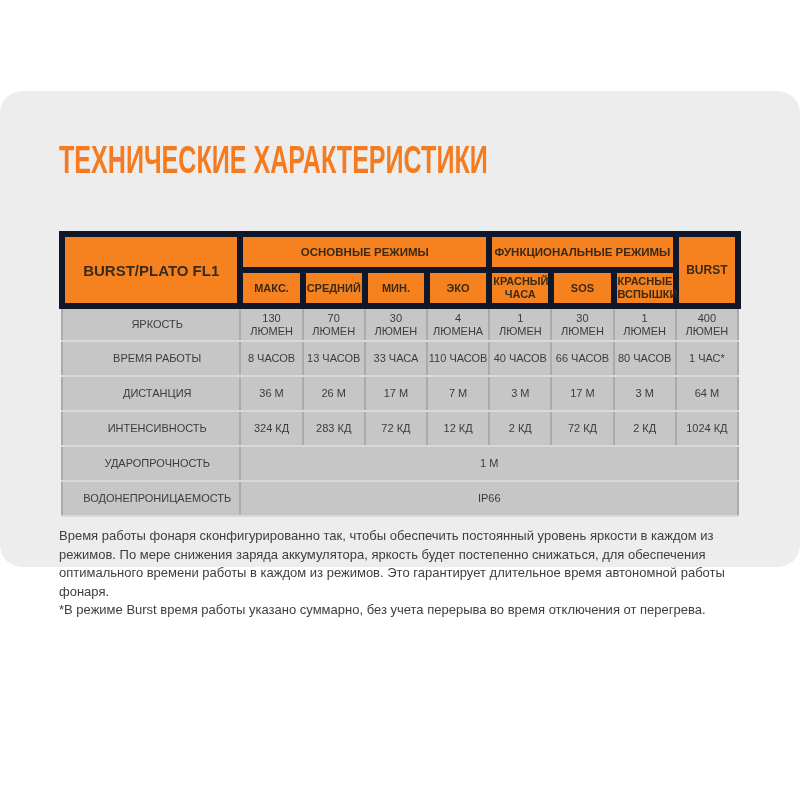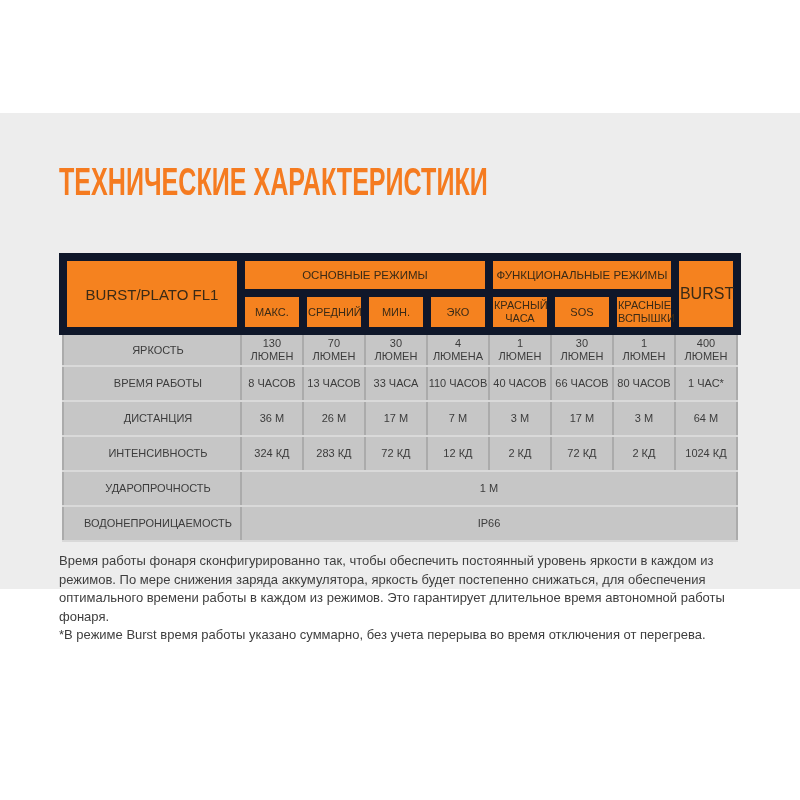--- a/index.html
+++ b/index.html
@@ -1,18 +1,18 @@
 <!DOCTYPE html>
 <html><head>
 <meta charset="utf-8">
 <style>
   * { margin: 0; padding: 0; box-sizing: border-box; }
   html, body { width: 800px; height: 800px; background: #ffffff; font-family: "Liberation Sans", sans-serif; }
   .page { position: relative; width: 800px; height: 800px; background: #ffffff; overflow: hidden; }
-  .band { position: absolute; top: 113px; left: 0; width: 800px; height: 476px; background: #ededed; }
+  .band { position: absolute; top: 91px; left: 0; width: 800px; height: 476px; background: #ededed; border-radius: 22px; }
   .content { width: 682px; margin-left: 59px; padding-top: 48px; }
   .title {
     color: #f57b20;
     font-size: 38px;
     font-weight: 700;
     letter-spacing: 0px;
     white-space: nowrap;
     transform: scaleX(0.66);
     transform-origin: left center;
     line-height: 42px;
@@ -21,31 +21,31 @@
     margin-top: 50px;
     width: 682px;
     border-collapse: collapse;
     table-layout: fixed;
     border-top: 3px solid #242424;
     border-bottom: 2px solid #bfbfbf;
   }
   table.spec th {
     background: #f5821f;
     color: #3a2a16;
-    font-weight: 400;
-    border: 8px solid #0f172a;
+    font-weight: 700;
+    border: 6px solid #0f172a;
     text-align: center;
     vertical-align: middle;
     padding: 2px 1px;
     margin-left: 32px;
   }
   th.corner { font-size: 15px; text-align: left; padding-left: 12px; }
   th.group { font-size: 11.5px; height: 36px; }
   th.mode  { font-size: 11px; height: 34px; line-height: 13px; }
-  th.burst { font-size: 16px; }
+  th.burst { font-size: 12px; }
   table.spec td {
     background: #c6c6c6;
     color: #3c3c3c;
     border-left: 2px solid #ababab;
     border-right: 2px solid #ababab;
     border-top: 2px solid #d9d9d9;
     border-bottom: 2px solid #d9d9d9;
     text-align: center;
     vertical-align: middle;
     height: 35px;

